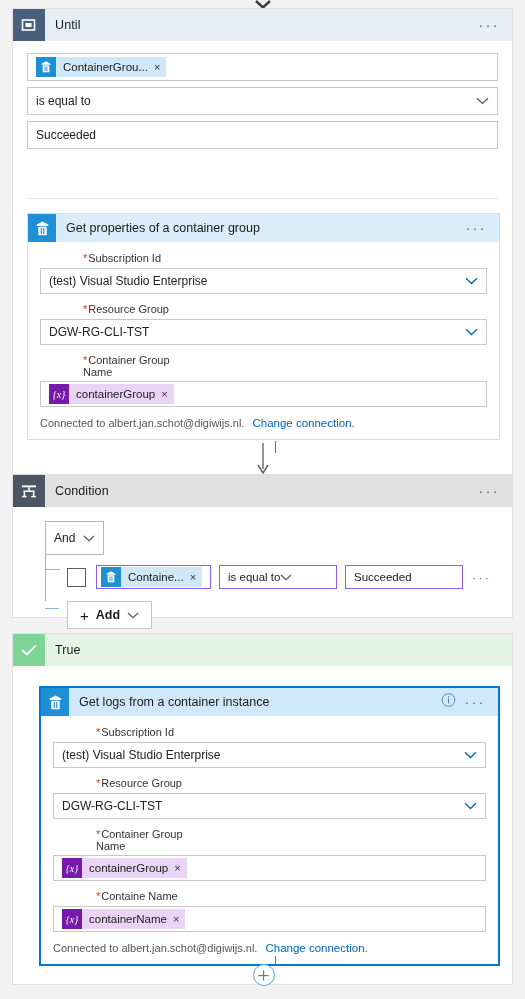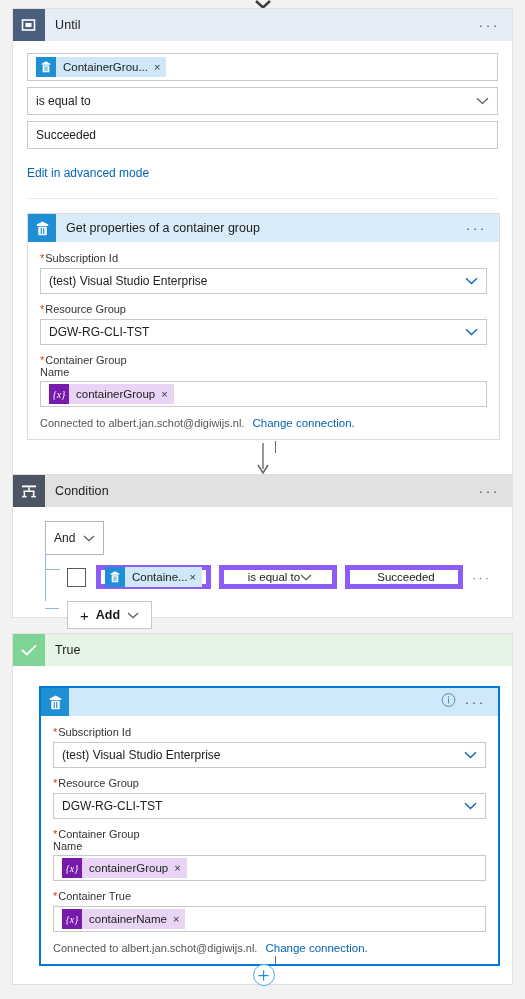--- a/index.html
+++ b/index.html
@@ -94,21 +94,21 @@
   }
   .card-header.light { background: #cfe9fb; }
   .card-icon {
     width: 28px; height: 28px; flex: 0 0 28px; background: #1e8fd5;
     display: flex; align-items: center; justify-content: center;
   }
   .card-title { font-size: 12.5px; color: #1b1b1b; margin-left: 10px; }
   .card-body { padding: 10px 12px 10px 12px; }
 
   .flabel {
-    font-size: 11px; color: #333; margin-bottom: 3px; line-height: 13px;
+    font-size: 11px; color: #333; margin-bottom: 3px; line-height: 13px; margin-left: 43px;
   }
   .req { color: #d83b01; font-size: 11px; margin-right: 1px; }
 
   .conn-line { font-size: 11px; color: #555; margin-top: 10px; }
   .conn-line .link { margin-left: 5px; }
 
   
   .and-box {
     display: inline-flex; align-items: center; height: 26px;
     border: 1px solid #b4b4b4; background: #fff; padding: 16px 8px;
@@ -128,23 +128,23 @@
     border-top: 1px solid #8ab8e0;
   }
   .cond-row {
     display: flex; align-items: center; margin-top: 10px; margin-left: 22px;
   }
   .cbox {
     width: 19px; height: 19px; border: 1px solid #5a5a5a; background: #fff;
     flex: 0 0 19px; margin-right: 10px;
   }
   .cond-field {
-    height: 24px; border: 5px solid #8b5cf6; background: #fff;
+    height: 24px; border: 1px solid #8b5cf6; background: #fff;
     display: flex; align-items: center; padding: 0 4px; font-size: 11.5px;
-    color: #212121; position: relative; justify-content: center;
+    color: #212121; position: relative;
   }
   .cond-field.op { width: 118px; padding-left: 8px; }
   .cond-field.val { width: 118px; padding-left: 8px; }
   .cond-field.tok { width: 115px; }
   .row-ell { color: #4b7dbd; font-size: 13px; letter-spacing: 2px; margin-left: 9px; line-height:1; }
   .add-btn {
     display: inline-flex; align-items: center; justify-content: center;
     height: 28px; padding: 0 12px; border: 1px solid #c6c6c6; background: #fff;
     font-size: 12.5px; font-weight: bold; color: #1b1b1b; margin-top: 12px;
     margin-left: 22px;
@@ -217,23 +217,20 @@
           <svg width="13" height="8" viewBox="0 0 13 8">
               <path d="M1 1.3 L6.5 6.5 L12 1.3" stroke="#555" stroke-width="1.2" fill="none"></path>
             </svg>
         </span>
       </div>
 
       <div class="tbox tall mt6" style="height:28px;">
         <span>Succeeded</span>
       </div>
 
-      <div style="margin-top:14px;">
-        <span class="link">Edit in advanced mode</span>
-      </div>
 
     </div>
 
     <div style="position:absolute; left:14px; right:14px; top:189px; border-top:1px solid #e8e8e8;"></div>
 
     <div class="card" style="position:absolute; left:14px; top:204px; width:473px;">
       <div class="card-header">
         <span class="card-icon">
           <svg width="17" height="17" viewBox="0 0 16 16">
             <path d="M8 1.4 L13.4 4.3 L13.4 5.6 L2.6 5.6 L2.6 4.3 Z" fill="#ffffff"></path>
@@ -393,20 +390,21 @@
     <div class="card selected" style="position:absolute; left:26px; top:52px; width:461px;">
       <div class="card-header light">
         <span class="card-icon">
           <svg width="17" height="17" viewBox="0 0 16 16">
             <path d="M8 1.4 L13.4 4.3 L13.4 5.6 L2.6 5.6 L2.6 4.3 Z" fill="#ffffff"></path>
             <rect x="4" y="6.3" width="8" height="8.1" rx="0.7" fill="#ffffff"></rect>
             <rect x="6.3" y="7.5" width="1.1" height="5.8" fill="#1e8fd5"></rect>
             <rect x="8.6" y="7.5" width="1.1" height="5.8" fill="#1e8fd5"></rect>
           </svg>
         </span>
+        <span class="card-title">Get logs from a container instance</span>
         <span style="position:absolute; right:42px; top:50%; transform:translateY(-50%);">
           <svg width="15" height="15" viewBox="0 0 15 15">
             <circle cx="7.5" cy="7.5" r="6.4" stroke="#5a89ad" stroke-width="1" fill="none"></circle>
             <rect x="7" y="6" width="1.1" height="5" fill="#5a89ad"></rect>
             <rect x="7" y="3.6" width="1.1" height="1.4" fill="#5a89ad"></rect>
           </svg>
         </span>
         <span class="ellipsis">···</span>
       </div>
       <div class="card-body">
@@ -443,21 +441,21 @@
           <span class="chip purple">
             <span class="cicon expr">
               <span>{x}</span>
             </span>
             <span class="clabel">containerGroup</span>
             <span class="cx">×</span>
           </span>
         </div>
 
         <div class="flabel" style="margin-top:9px;">
-          <span class="req">*</span><span>Container True</span>
+          <span class="req">*</span><span>Containe Name</span>
         </div>
         <div class="tbox">
           <span class="chip purple">
             <span class="cicon expr">
               <span>{x}</span>
             </span>
             <span class="clabel">containerName</span>
             <span class="cx">×</span>
           </span>
         </div>

